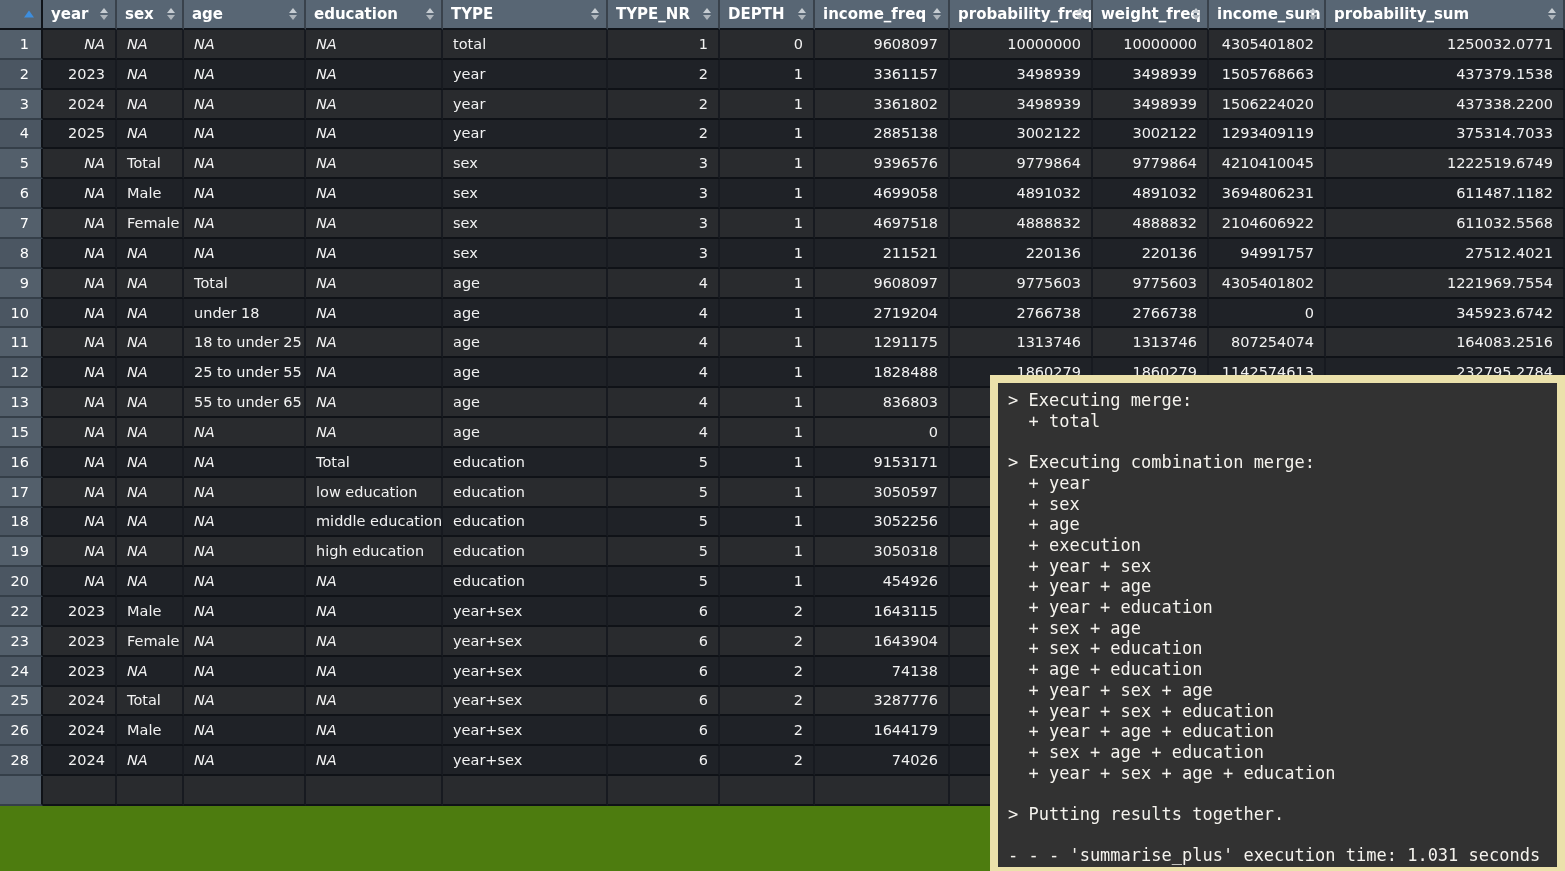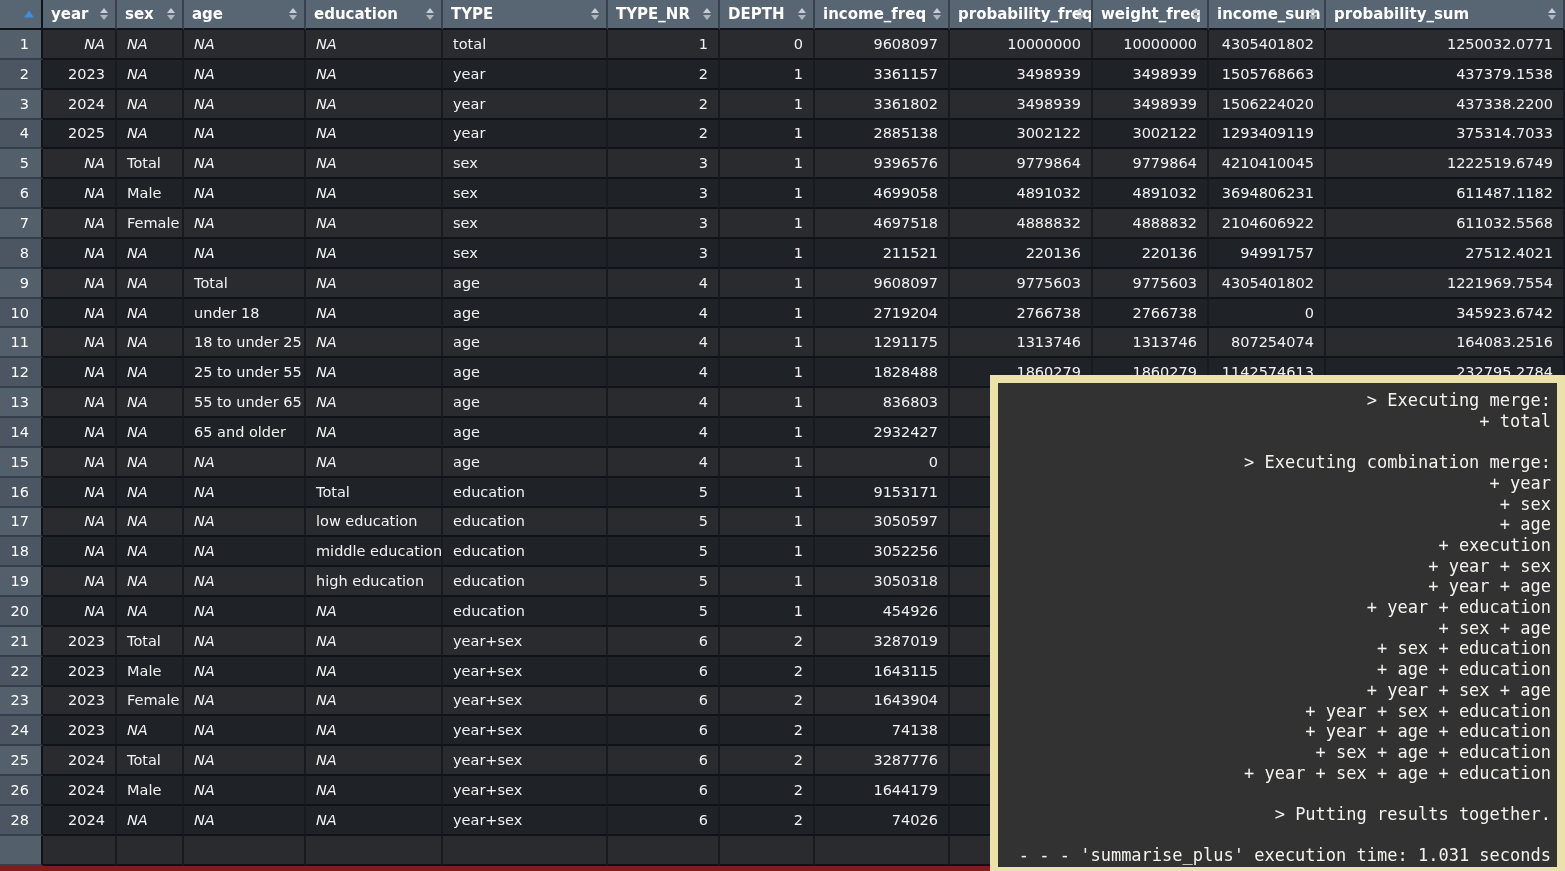--- a/index.html
+++ b/index.html
@@ -1,19 +1,19 @@
 <!DOCTYPE html>
 <html><head>
 <meta charset="utf-8">
 <style>
   html, body { margin:0; padding:0; background:#1d2025; }
   .viewport {
     position:relative; width:1565px; height:871px; overflow:hidden;
     font-family:"DejaVu Sans", "Liberation Sans", sans-serif;
-    background:#7f1d1d;
+    background:#4d7c0f;
   }
   table.data-grid {
     border-collapse:separate; border-spacing:0; table-layout:fixed;
     width:1565px;
   }
   table.data-grid th {
     background:#58ололо;
   }
   th.col-header {
     background:#586674; color:#ffffff; font-weight:bold; font-size:15px;
@@ -63,21 +63,21 @@
 
   .console-panel {
     position:absolute; left:990px; top:375px; width:575px; height:500px;
     box-sizing:border-box; background:#323232;
     border:8px solid #ebe1ab;
     padding:7px 6px 0 10px;
     font-family:"DejaVu Sans Mono", "Liberation Mono", monospace;
     font-size:17px; line-height:20.7px; color:#f5f3ee;
     overflow:hidden;
   }
-  .console-line { white-space:pre; min-height:20.7px;text-align:right; }
+  .console-line { white-space:pre; min-height:20.7px; }
 </style>
 </head>
 <body>
 
 <div class="viewport">
   <table class="data-grid">
     <colgroup id="grid-colgroup">
         <col style="width: 43px;">
         <col style="width: 74px;">
         <col style="width: 67px;">
@@ -338,35 +338,20 @@
           <td class="cell align-left na">NA</td>
           <td class="cell align-left">age</td>
           <td class="cell align-right">4</td>
           <td class="cell align-right">1</td>
           <td class="cell align-right">836803</td>
           <td class="cell align-right"></td>
           <td class="cell align-right"></td>
           <td class="cell align-right"></td>
           <td class="cell align-right"></td>
         </tr>
-        <tr class="row-even">
-          <td class="rownum">14</td>
-          <td class="cell align-right na">NA</td>
-          <td class="cell align-left na">NA</td>
-          <td class="cell align-left">65 and older</td>
-          <td class="cell align-left na">NA</td>
-          <td class="cell align-left">age</td>
-          <td class="cell align-right">4</td>
-          <td class="cell align-right">1</td>
-          <td class="cell align-right">2932427</td>
-          <td class="cell align-right"></td>
-          <td class="cell align-right"></td>
-          <td class="cell align-right"></td>
-          <td class="cell align-right"></td>
-        </tr>
         <tr class="row-odd">
           <td class="rownum">15</td>
           <td class="cell align-right na">NA</td>
           <td class="cell align-left na">NA</td>
           <td class="cell align-left na">NA</td>
           <td class="cell align-left na">NA</td>
           <td class="cell align-left">age</td>
           <td class="cell align-right">4</td>
           <td class="cell align-right">1</td>
           <td class="cell align-right">0</td>
@@ -438,35 +423,20 @@
         <tr class="row-even">
           <td class="rownum">20</td>
           <td class="cell align-right na">NA</td>
           <td class="cell align-left na">NA</td>
           <td class="cell align-left na">NA</td>
           <td class="cell align-left na">NA</td>
           <td class="cell align-left">education</td>
           <td class="cell align-right">5</td>
           <td class="cell align-right">1</td>
           <td class="cell align-right">454926</td>
-          <td class="cell align-right"></td>
-          <td class="cell align-right"></td>
-          <td class="cell align-right"></td>
-          <td class="cell align-right"></td>
-        </tr>
-        <tr class="row-odd">
-          <td class="rownum">21</td>
-          <td class="cell align-right">2023</td>
-          <td class="cell align-left">Total</td>
-          <td class="cell align-left na">NA</td>
-          <td class="cell align-left na">NA</td>
-          <td class="cell align-left">year+sex</td>
-          <td class="cell align-right">6</td>
-          <td class="cell align-right">2</td>
-          <td class="cell align-right">3287019</td>
           <td class="cell align-right"></td>
           <td class="cell align-right"></td>
           <td class="cell align-right"></td>
           <td class="cell align-right"></td>
         </tr>
         <tr class="row-even">
           <td class="rownum">22</td>
           <td class="cell align-right">2023</td>
           <td class="cell align-left">Male</td>
           <td class="cell align-left na">NA</td>

